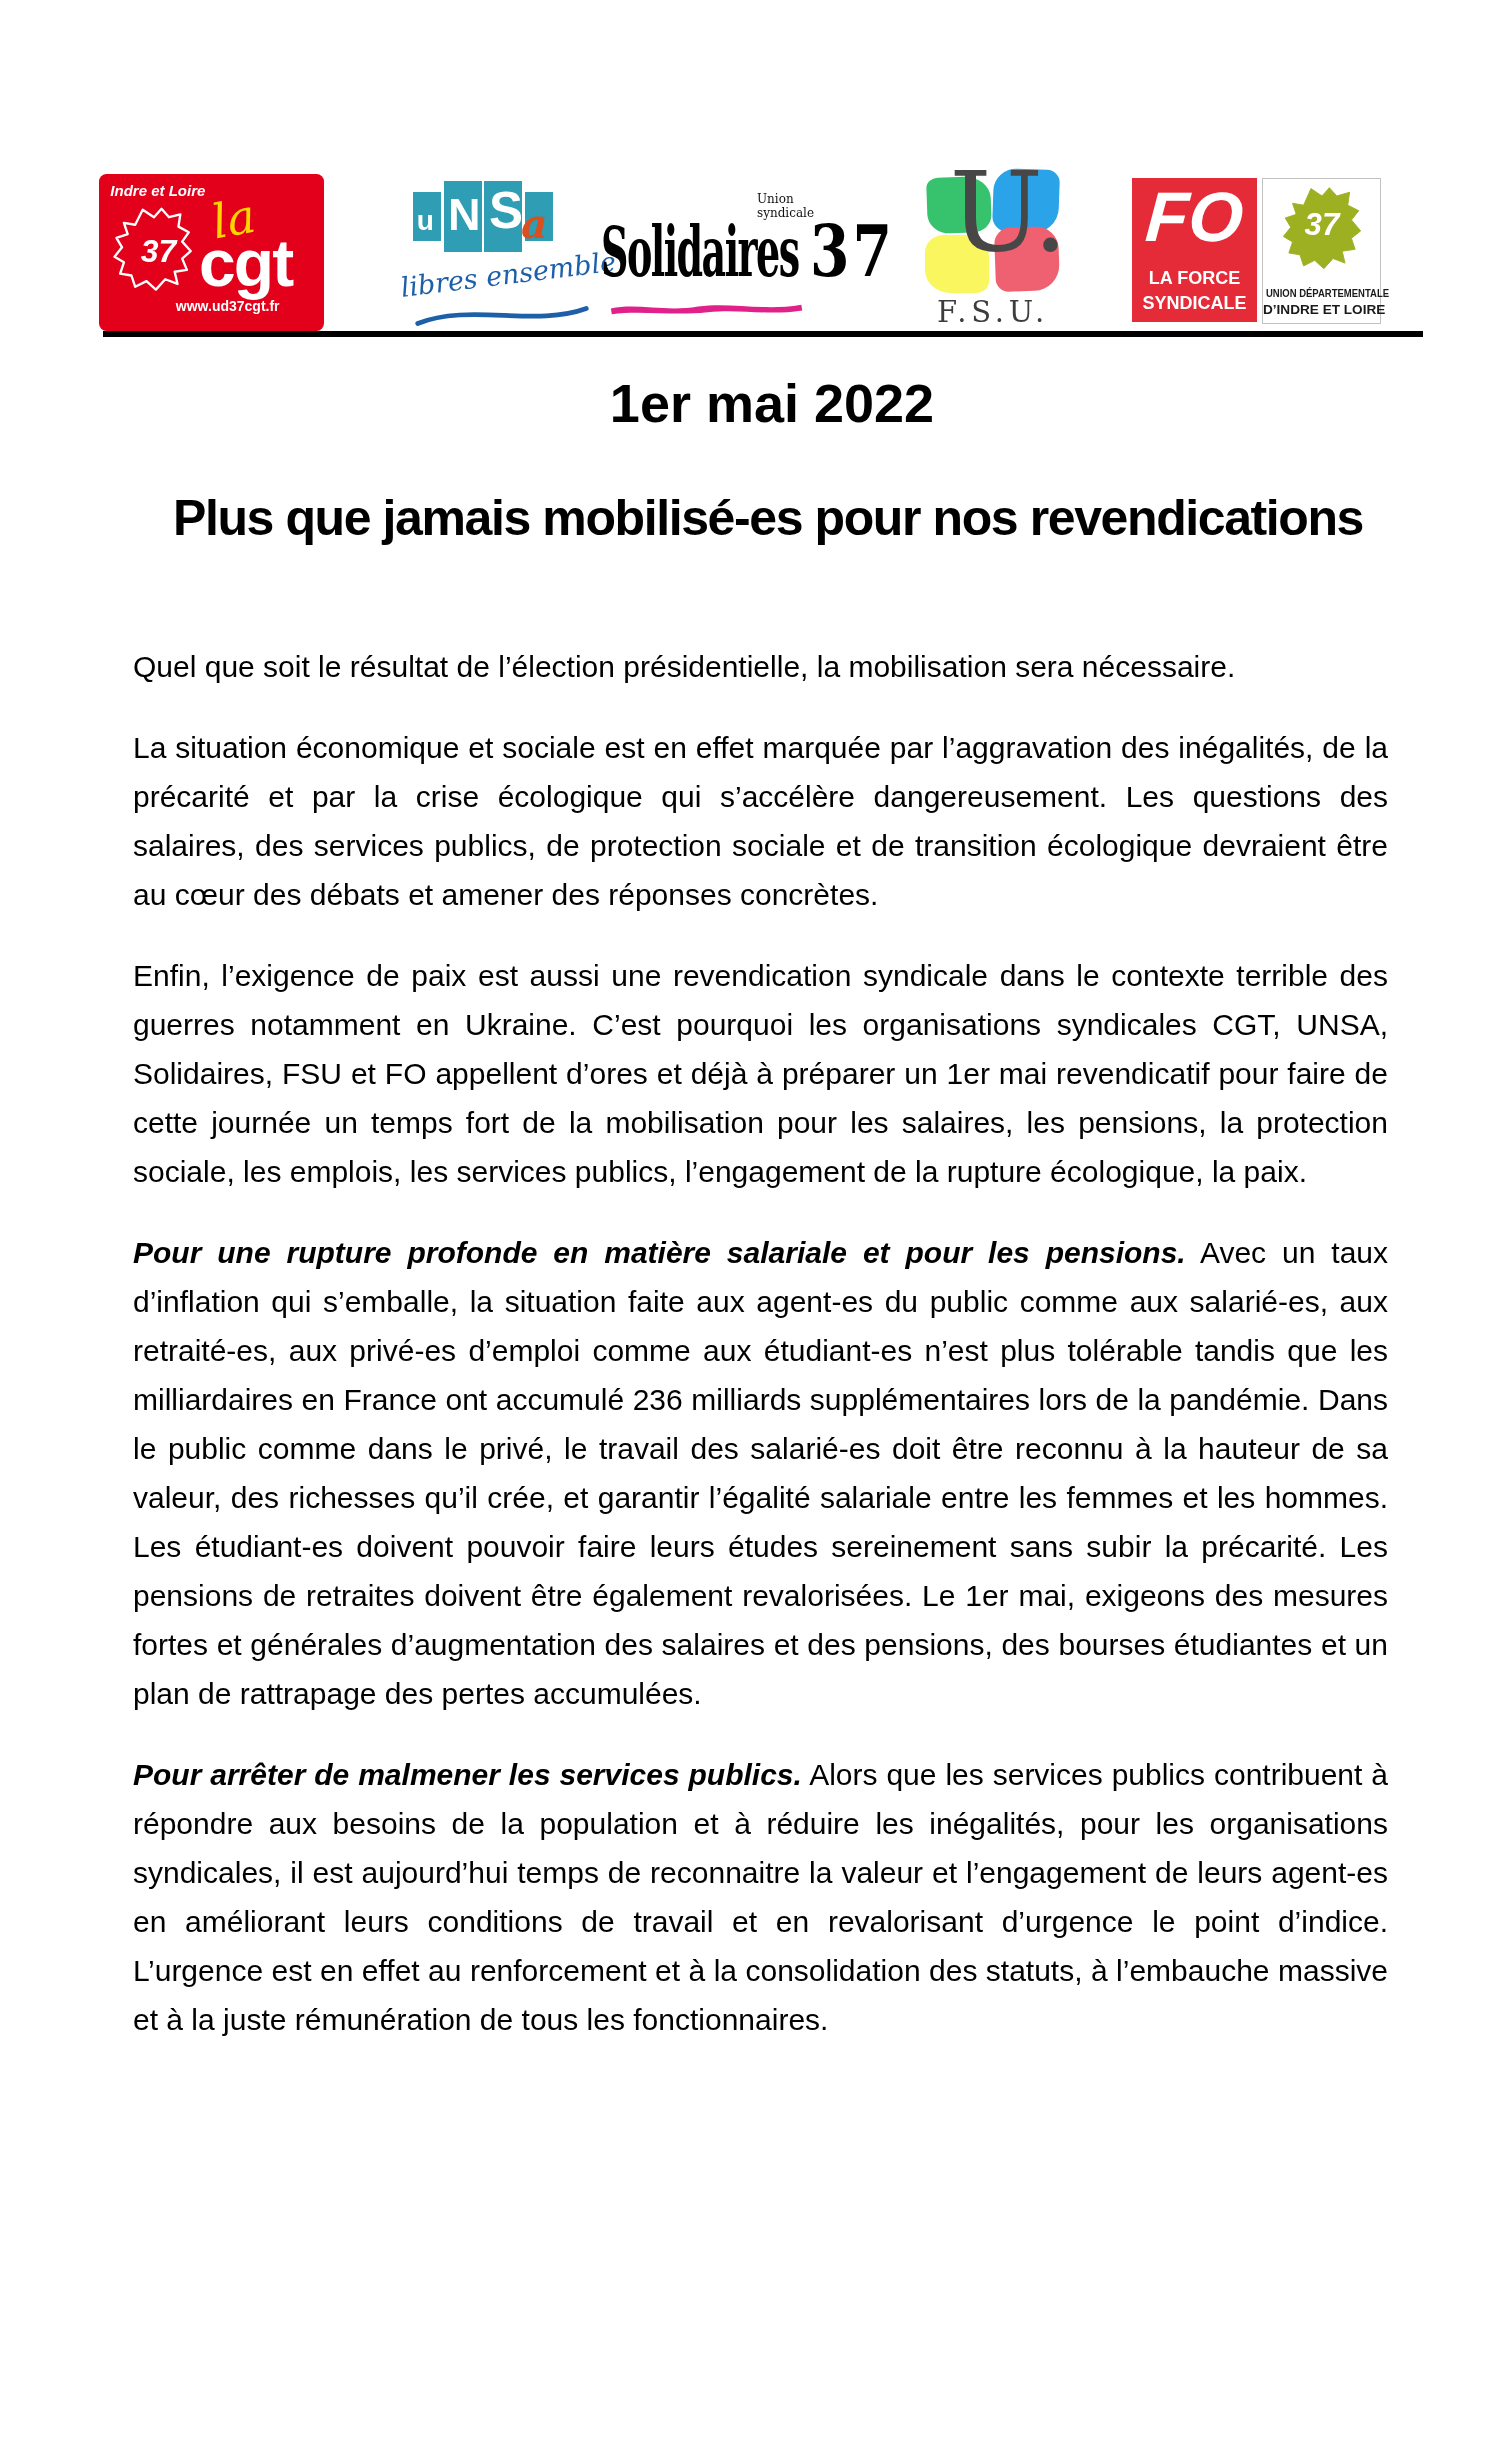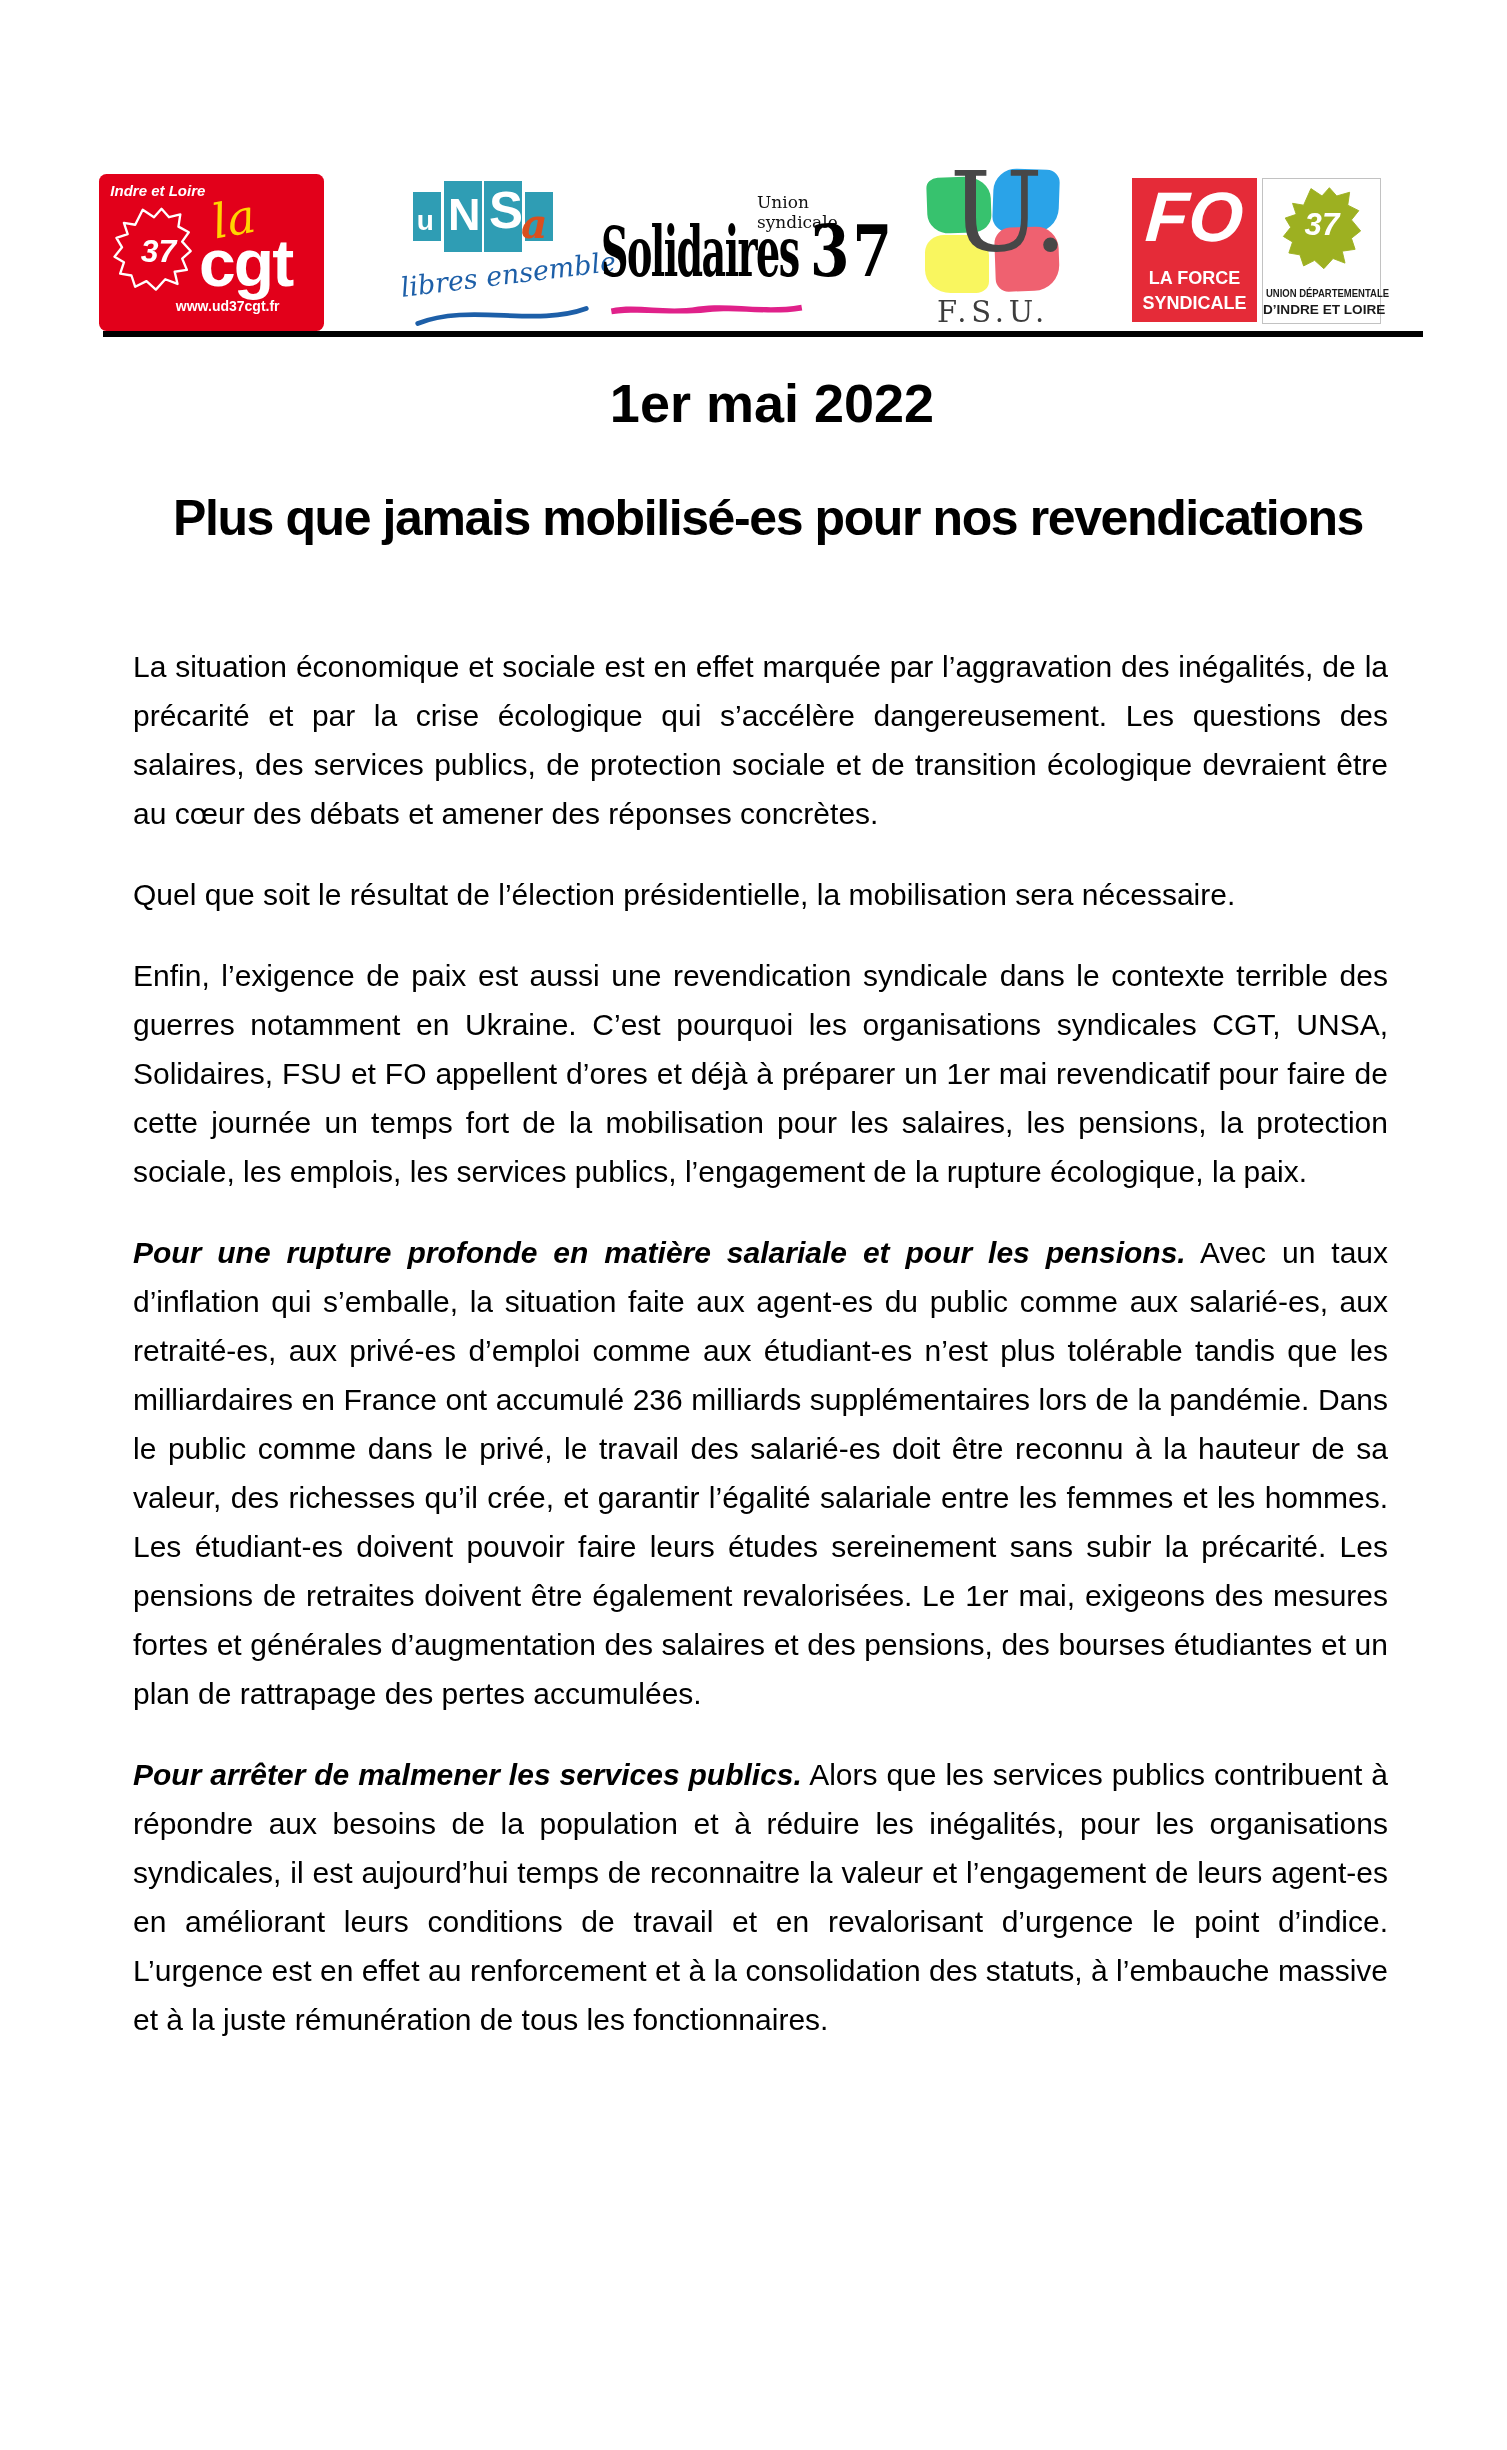--- a/index.html
+++ b/index.html
@@ -31,21 +31,21 @@
   .unsa-u{left:3.8px;top:26px;font-size:28px;}
   .unsa-n{left:35px;top:11.3px;font-size:45px;}
   .unsa-s{left:76px;top:3.8px;font-size:51px;}
   .unsa-a{left:108px;top:22.5px;font-size:41px;color:#d94f1e;font-weight:bold;font-style:italic;
           font-family:"DejaVu Serif",serif;}
   .unsa-tagline{position:absolute;left:-13px;top:79px;width:197px;font-family:"DejaVu Serif",serif;
           font-style:italic;font-size:27px;color:#1d5fa8;transform:rotate(-7deg);white-space:nowrap;}
   .unsa-swoosh{position:absolute;left:0;top:120px;}
   
   .logo-solidaires{left:601px;top:193px;width:287px;height:132px;}
-  .sol-union{position:absolute;left:156px;top:0;font-family:"DejaVu Serif",serif;font-size:17px;
+  .sol-union{position:absolute;left:156px;top:0;font-family:"DejaVu Serif",serif;font-size:12px;
           color:#111;line-height:1.15;}
   .sol-name{position:absolute;left:0;top:24.4px;font-family:"DejaVu Serif",serif;font-weight:bold;
           font-size:68px;letter-spacing:-2.8px;line-height:1;transform:scale(0.56,1.02);transform-origin:0 0;
           white-space:nowrap;}
   .sol-37{position:absolute;left:209px;top:22.5px;font-family:"DejaVu Serif",serif;font-weight:bold;
           font-size:71px;line-height:1;letter-spacing:3.8px;transform:scaleX(0.8);transform-origin:0 0;}
   .sol-underline{position:absolute;left:7.5px;top:107px;}
   
   .logo-fsu{left:925px;top:169px;width:136px;height:160px;}
   .fb{position:absolute;}
@@ -152,21 +152,21 @@
     </div>
 
   </header>
 
   <div class="rule"></div>
 
   <h1 class="title">1er mai 2022</h1>
   <h2 class="subtitle">Plus que jamais mobilisé-es pour nos revendications</h2>
 
   <main class="body">
+    <p><span class="lead"></span><span>Quel que soit le résultat de l’élection présidentielle, la mobilisation sera nécessaire.</span></p>
     <p><span class="lead"></span><span>La situation économique et sociale est en effet marquée par l’aggravation des inégalités, de la précarité et par la crise écologique qui s’accélère dangereusement. Les questions des salaires, des services publics, de protection sociale et de transition écologique devraient être au cœur des débats et amener des réponses concrètes.</span></p>
-    <p><span class="lead"></span><span>Quel que soit le résultat de l’élection présidentielle, la mobilisation sera nécessaire.</span></p>
     <p><span class="lead"></span><span>Enfin, l’exigence de paix est aussi une revendication syndicale dans le contexte terrible des guerres notamment en Ukraine. C’est pourquoi les organisations syndicales CGT, UNSA, Solidaires, FSU et FO appellent d’ores et déjà à préparer un 1er mai revendicatif pour faire de cette journée un temps fort de la mobilisation pour les salaires, les pensions, la protection sociale, les emplois, les services publics, l’engagement de la rupture écologique, la paix.</span></p>
     <p><span class="lead">Pour une rupture profonde en matière salariale et pour les pensions.</span><span> Avec un taux d’inflation qui s’emballe, la situation faite aux agent-es du public comme aux salarié-es, aux retraité-es, aux privé-es d’emploi comme aux étudiant-es n’est plus tolérable tandis que les milliardaires en France ont accumulé 236 milliards supplémentaires lors de la pandémie. Dans le public comme dans le privé, le travail des salarié-es doit être reconnu à la hauteur de sa valeur, des richesses qu’il crée, et garantir l’égalité salariale entre les femmes et les hommes. Les étudiant-es doivent pouvoir faire leurs études sereinement sans subir la précarité. Les pensions de retraites doivent être également revalorisées. Le 1er mai, exigeons des mesures fortes et générales d’augmentation des salaires et des pensions, des bourses étudiantes et un plan de rattrapage des pertes accumulées.</span></p>
     <p><span class="lead">Pour arrêter de malmener les services publics.</span><span> Alors que les services publics contribuent à répondre aux besoins de la population et à réduire les inégalités, pour les organisations syndicales, il est aujourd’hui temps de reconnaitre la valeur et l’engagement de leurs agent-es en améliorant leurs conditions de travail et en revalorisant d’urgence le point d’indice. L’urgence est en effet au renforcement et à la consolidation des statuts, à l’embauche massive et à la juste rémunération de tous les fonctionnaires.</span></p>
   </main>
 
 </div>
 
 
 </body></html>

